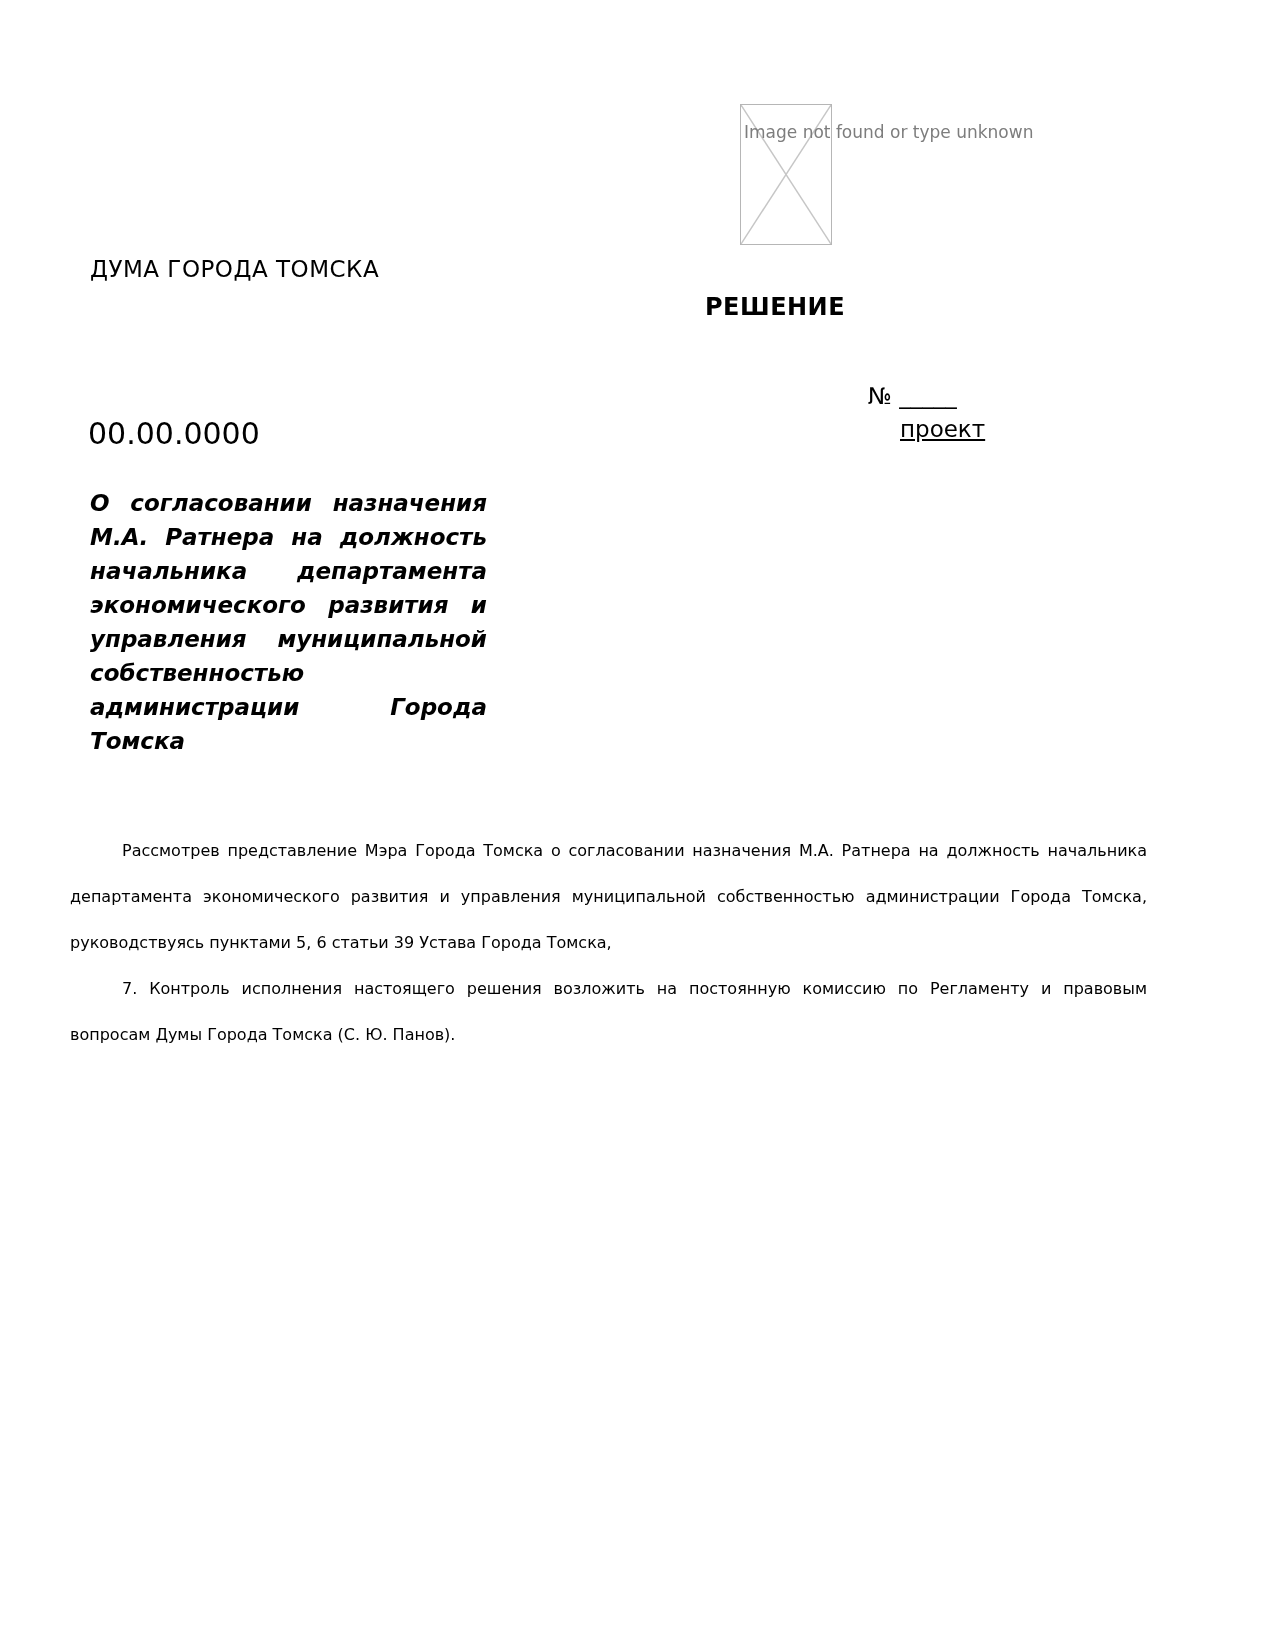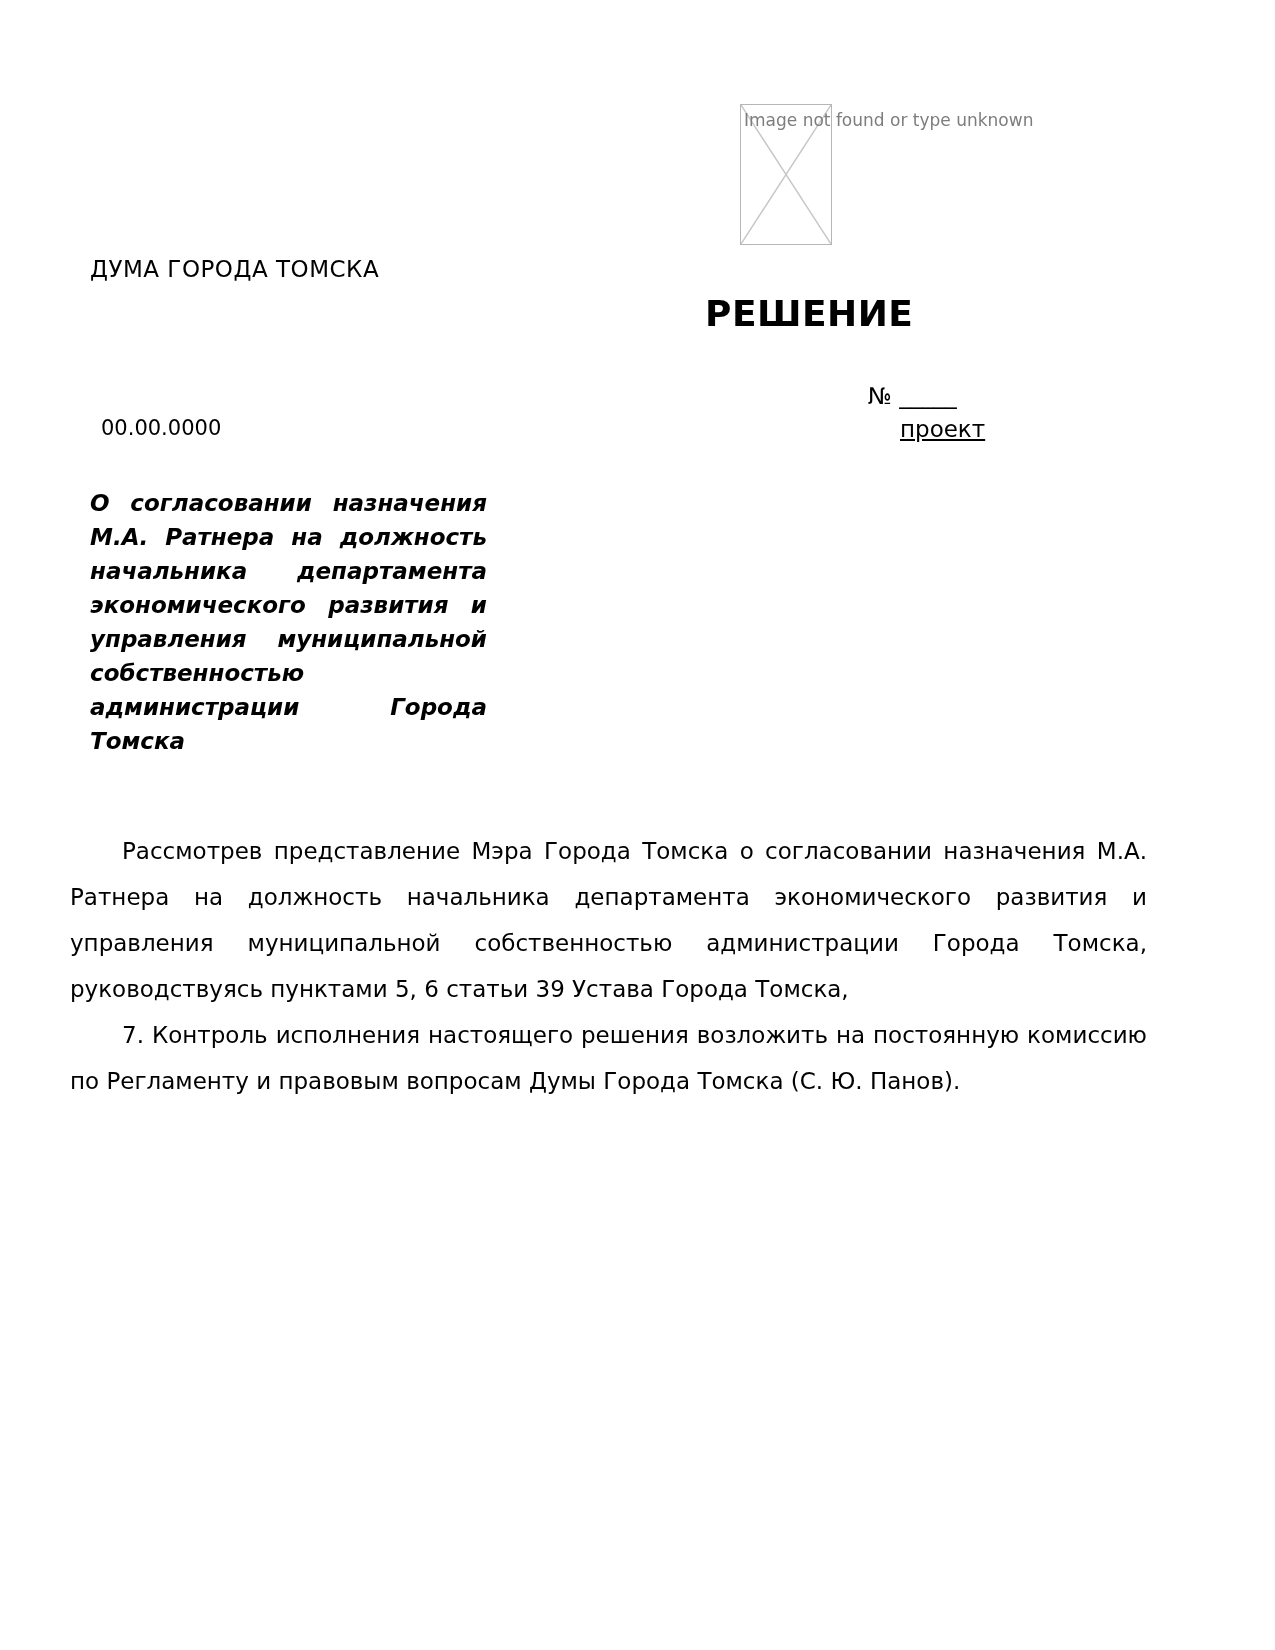--- a/index.html
+++ b/index.html
@@ -21,54 +21,53 @@
     top: 104px;
     width: 92px;
     height: 141px;
     border: 1px solid #b6b6b6;
     background: #ffffff;
   }
   .broken-img-box svg { display: block; width: 100%; height: 100%; }
   .broken-img-text {
     position: absolute;
     left: 744px;
-    top: 110px;
+    top: 122px;
     font-size: 17px;
     color: #7d7d7d;
     white-space: nowrap;
   }
 
   .org-name {
     position: absolute;
     left: 90px;
     top: 256px;
     font-size: 23px;
     letter-spacing: 0.5px;
     text-align: center;
   }
   .doc-title {
     position: absolute;
     left: 705px;
     top: 293px;
-    font-size: 36px;
+    font-size: 24px;
     font-weight: bold;
     letter-spacing: 0.5px;
   }
   .number-line {
     position: absolute;
     left: 868px;
     top: 383px;
     font-size: 23px;
   }
   .date-value {
     position: absolute;
     left: 88px;
     top: 416px;
-    font-size: 21px;
-    margin-left: 13px;
+    font-size: 30px;
   }
   .draft-label {
     position: absolute;
     left: 900px;
     top: 416px;
     font-size: 23px;
     text-decoration: underline;
   }
 
   .subject-block {
@@ -81,21 +80,21 @@
     line-height: 34px;
     text-align: justify;
     font-style: italic;
   }
 
   .body-block {
     position: absolute;
     left: 70px;
     top: 828px;
     width: 1077px;
-    font-size: 23px;
+    font-size: 16px;
     line-height: 46px;
   }
   .body-block p.para {
     text-align: justify;
     text-indent: 52px;
   }
   .resolved-heading {
     text-align: center;
     text-indent: 0;
     margin-top: 48px;

